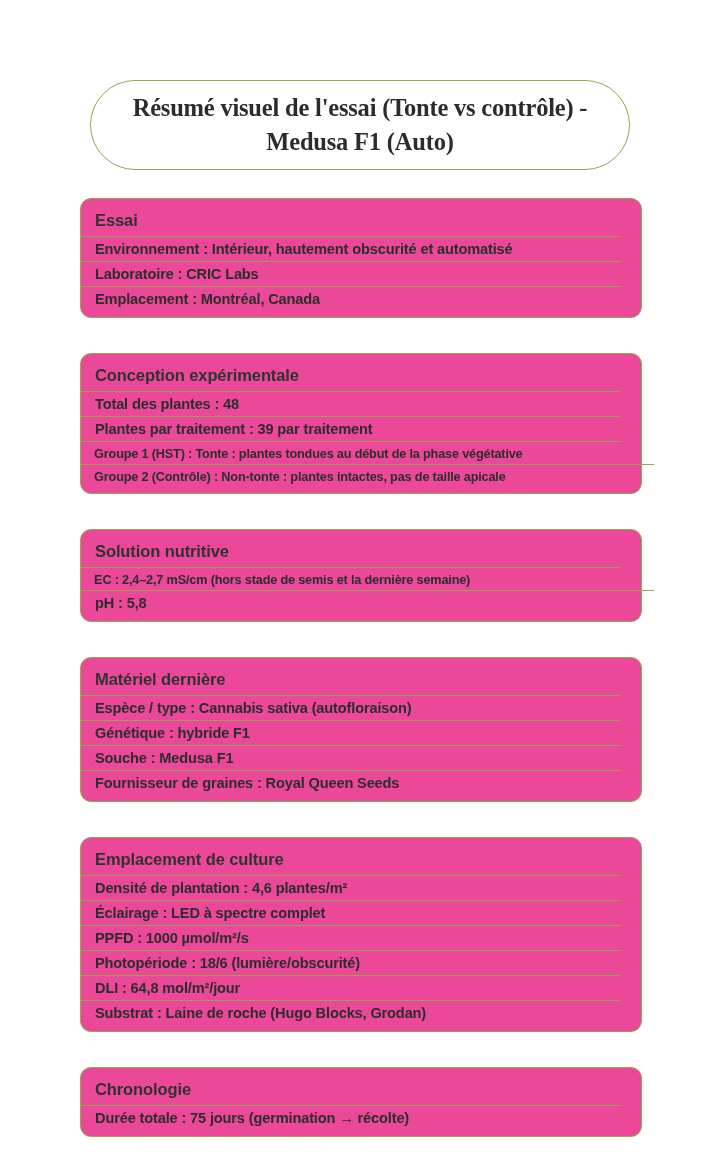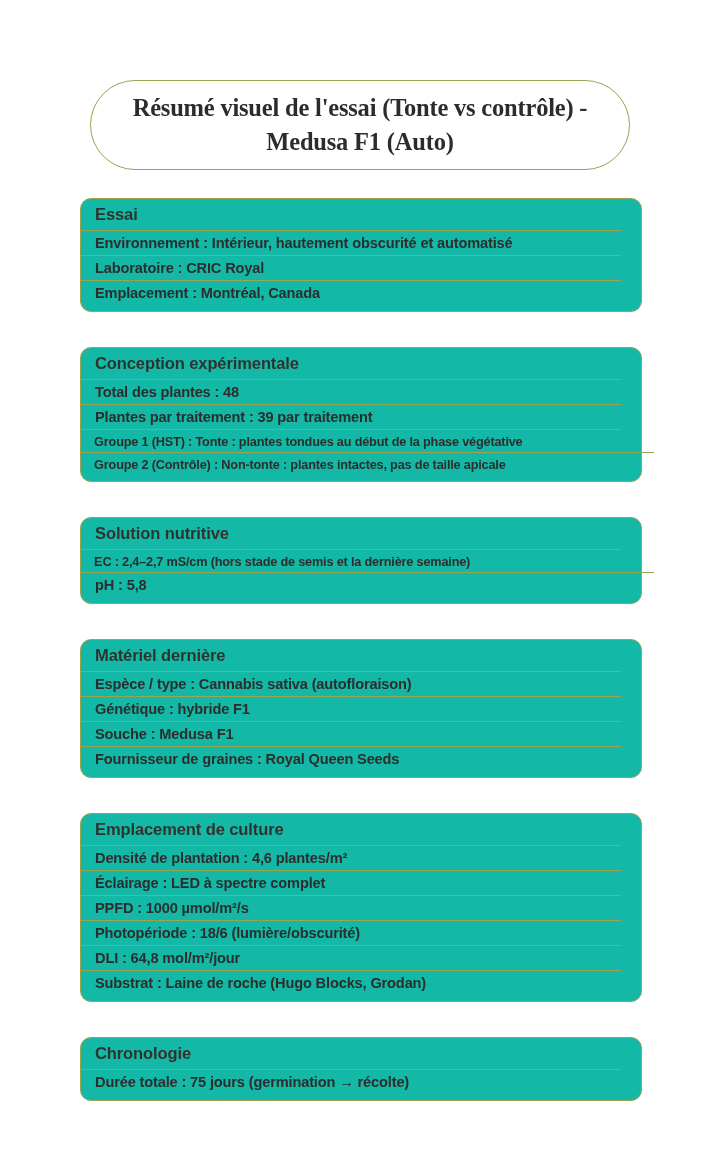--- a/index.html
+++ b/index.html
@@ -57,23 +57,23 @@
     position: absolute;
     left: 80px;
     top: 198px;
     width: 562px;
   }
 
   .card {
     box-sizing: border-box;
     border: 1.5px solid #9aa44f;
     border-radius: 11px;
-    background: #14b8a6;
+    background: #ec4899;
     margin-bottom: 35px;
-    padding: 1px 0 6px 0;
+    padding: 7px 0 6px 0;
   }
 
   .card-title {
     font-size: 16.5px;
     font-weight: bold;
     color: #2f3330;
     letter-spacing: -0.1px;
     padding: 5px 0 6px 14px;
     margin-right: 20px;
     border-bottom: 1.3px solid #9aa44f;
@@ -112,21 +112,21 @@
 <div class="page">
 
   <div class="title-pill">
     <div class="title-text">Résumé visuel de l'essai (Tonte vs contrôle) - Medusa F1 (Auto)</div>
   </div>
 
   <div class="cards">
       <div class="card">
         <div class="card-title">Essai</div>
         <div class="row">Environnement : Intérieur, hautement obscurité et automatisé</div>
-        <div class="row">Laboratoire : CRIC Royal</div>
+        <div class="row">Laboratoire : CRIC Labs</div>
         <div class="row">Emplacement : Montréal, Canada</div>
       </div>
       <div class="card">
         <div class="card-title">Conception expérimentale</div>
         <div class="row">Total des plantes : 48</div>
         <div class="row">Plantes par traitement : 39 par traitement</div>
         <div class="row condensed">Groupe 1 (HST) : Tonte : plantes tondues au début de la phase végétative</div>
         <div class="row condensed">Groupe 2 (Contrôle) : Non-tonte : plantes intactes, pas de taille apicale</div>
       </div>
       <div class="card">

